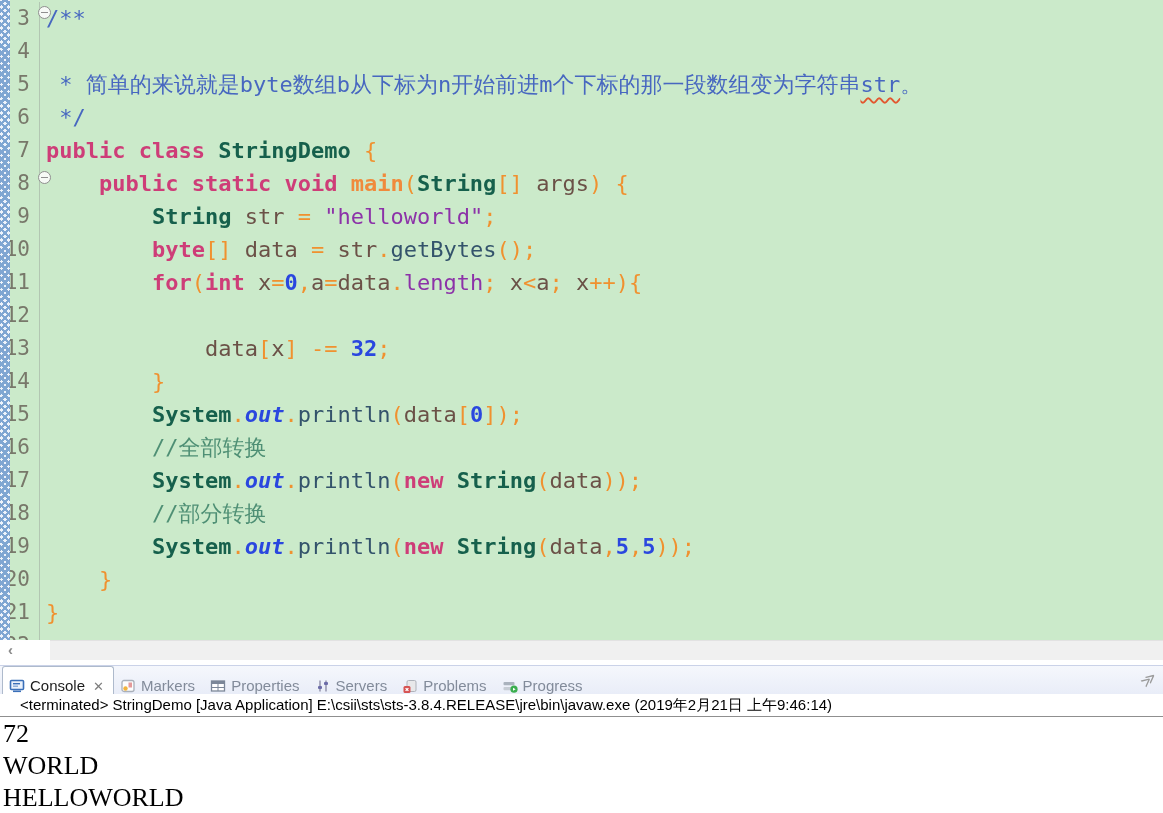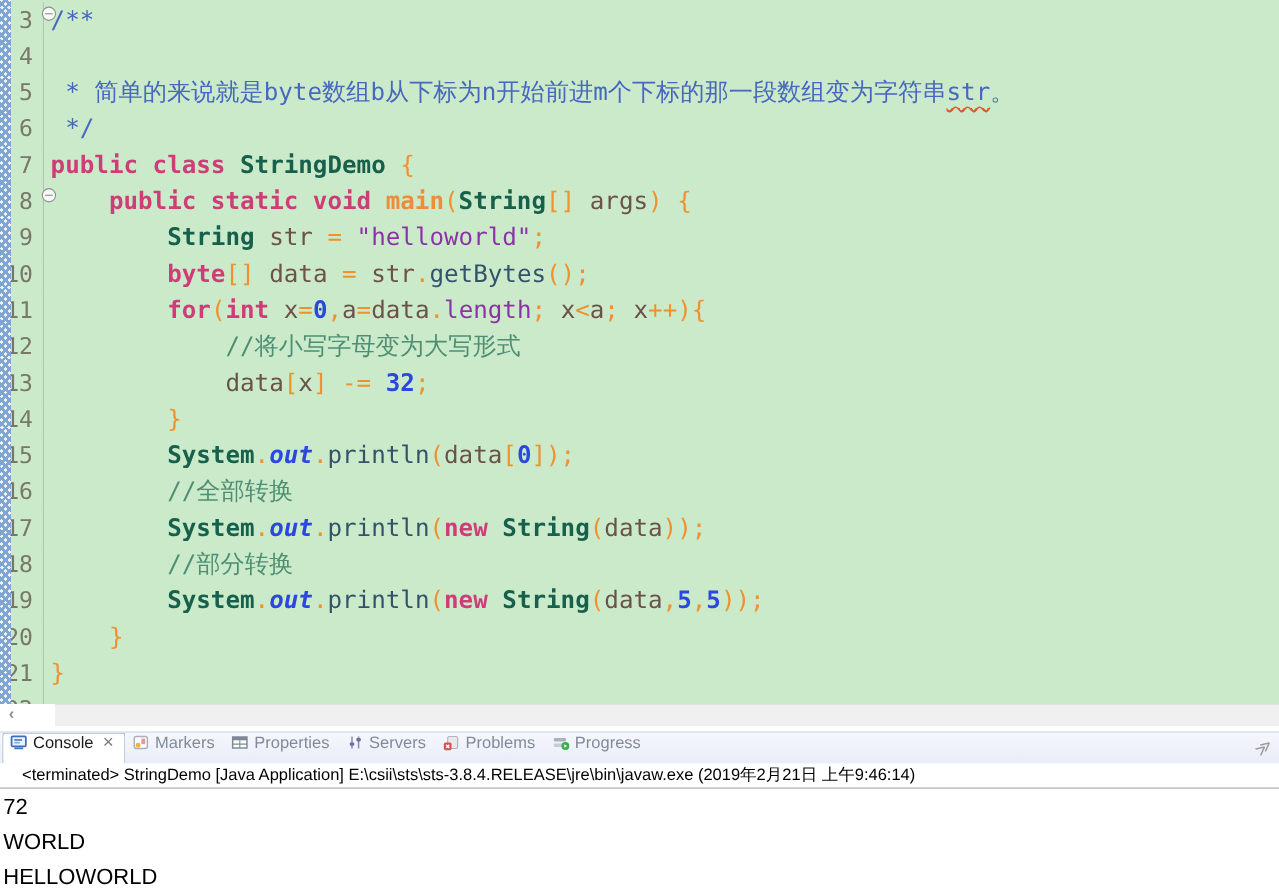--- a/index.html
+++ b/index.html
@@ -45,52 +45,52 @@
   .hscroll-track { position:absolute; left:50px; right:0; top:0; bottom:0;
                    background:#f0f0f0; border-top:1px solid #e2e2e2; }
   .hscroll-left { position:absolute; left:8px; top:0; height:20px; line-height:19px;
                   color:#8a8a8a; font-size:15px; font-weight:bold; }
   .gap { width:1163px; height:5px; background:#ffffff; }
 
   
   .tabbar { position:relative; width:1163px; height:29px;
             background:linear-gradient(#f5f7fc,#e9edf8);
             border-top:1px solid #cad2e8; display:flex; align-items:flex-end; padding-left:2px; }
-  .tab { display:flex; align-items:flex-start; gap:5px; height:27px; padding:0 9px 0 6px;
+  .tab { display:flex; align-items:flex-end; gap:5px; height:27px; padding:0 9px 0 6px;
          font-size:15px; color:#828b9a; }
   .tab.active { background:#fff; border:1px solid #aebacc; border-bottom:none;
                 border-radius:3px 3px 0 0; color:#1c1c1c; height:28px; }
   .tab .close { color:#7d7d7d; font-size:13px; margin-left:3px; }
   .tab svg { display:block; }
   .bar-chevrons { position:absolute; right:8px; top:5px; color:#9a9a9a; font-size:15px;
                   transform:rotate(-40deg); letter-spacing:-2px; }
 
   
   .console-head { width:1163px; height:23px; background:#fff; line-height:22px;
                   font-size:15px; color:#000; padding-left:20px;
                   border-bottom:1px solid #8f8f8f; white-space:pre; }
   .console-out { width:1163px; height:96px; background:#fff; padding:1px 0 0 3px;
-                 font-family:Liberation Sans, sans-serif;
-                 font-size:20px; line-height:32px; color:#000; }
+                 font-family:Liberation Serif, serif;
+                 font-size:26px; line-height:32px; color:#000; }
 </style>
 </head>
 <body>
 
 <div class="editor">
   <div class="lines">
       <div class="line"><span class="lnum">3</span><span class="fold"></span><span class="codetxt"><span class="doc">/**</span></span></div>
       <div class="line"><span class="lnum">4</span></div>
       <div class="line"><span class="lnum">5</span><span class="codetxt"><span class="doc"> * 简单的来说就是byte数组b从下标为n开始前进m个下标的那一段数组变为字符串</span><span class="doc sq">str</span><span class="doc">。</span></span></div>
       <div class="line"><span class="lnum">6</span><span class="codetxt"><span class="doc"> */</span></span></div>
       <div class="line"><span class="lnum">7</span><span class="codetxt"><span class="kw">public class </span><span class="type">StringDemo</span><span class="plain"> </span><span class="punc">{</span></span></div>
       <div class="line"><span class="lnum">8</span><span class="fold"></span><span class="codetxt"><span class="plain">    </span><span class="kw">public static void </span><span class="mdecl">main</span><span class="punc">(</span><span class="type">String</span><span class="punc">[] </span><span class="var">args</span><span class="punc">) {</span></span></div>
       <div class="line"><span class="lnum">9</span><span class="codetxt"><span class="plain">        </span><span class="type">String</span><span class="var"> str </span><span class="op">= </span><span class="str">"helloworld"</span><span class="punc">;</span></span></div>
       <div class="line"><span class="lnum">10</span><span class="codetxt"><span class="plain">        </span><span class="kw">byte</span><span class="punc">[] </span><span class="var">data </span><span class="op">= </span><span class="var">str</span><span class="punc">.</span><span class="meth">getBytes</span><span class="punc">();</span></span></div>
       <div class="line"><span class="lnum">11</span><span class="codetxt"><span class="plain">        </span><span class="kw">for</span><span class="punc">(</span><span class="kw">int </span><span class="var">x</span><span class="op">=</span><span class="num">0</span><span class="punc">,</span><span class="var">a</span><span class="op">=</span><span class="var">data</span><span class="punc">.</span><span class="field">length</span><span class="punc">; </span><span class="var">x</span><span class="op">&lt;</span><span class="var">a</span><span class="punc">; </span><span class="var">x</span><span class="op">++</span><span class="punc">){</span></span></div>
-      <div class="line"><span class="lnum">12</span><span class="codetxt"><span class="plain">            </span><span class="cmt">//将小写字母变为大写形式</span></span></div>
+      <div class="line"><span class="lnum">12</span><span class="codetxt"><span class="plain">            </span></span></div>
       <div class="line"><span class="lnum">13</span><span class="codetxt"><span class="plain">            </span><span class="var">data</span><span class="punc">[</span><span class="var">x</span><span class="punc">] </span><span class="op">-= </span><span class="num">32</span><span class="punc">;</span></span></div>
       <div class="line"><span class="lnum">14</span><span class="codetxt"><span class="plain">        </span><span class="punc">}</span></span></div>
       <div class="line"><span class="lnum">15</span><span class="codetxt"><span class="plain">        </span><span class="type">System</span><span class="punc">.</span><span class="out">out</span><span class="punc">.</span><span class="meth">println</span><span class="punc">(</span><span class="var">data</span><span class="punc">[</span><span class="num">0</span><span class="punc">]);</span></span></div>
       <div class="line"><span class="lnum">16</span><span class="codetxt"><span class="plain">        </span><span class="cmt">//全部转换</span></span></div>
       <div class="line"><span class="lnum">17</span><span class="codetxt"><span class="plain">        </span><span class="type">System</span><span class="punc">.</span><span class="out">out</span><span class="punc">.</span><span class="meth">println</span><span class="punc">(</span><span class="kw">new </span><span class="type">String</span><span class="punc">(</span><span class="var">data</span><span class="punc">));</span></span></div>
       <div class="line"><span class="lnum">18</span><span class="codetxt"><span class="plain">        </span><span class="cmt">//部分转换</span></span></div>
       <div class="line"><span class="lnum">19</span><span class="codetxt"><span class="plain">        </span><span class="type">System</span><span class="punc">.</span><span class="out">out</span><span class="punc">.</span><span class="meth">println</span><span class="punc">(</span><span class="kw">new </span><span class="type">String</span><span class="punc">(</span><span class="var">data</span><span class="punc">,</span><span class="num">5</span><span class="punc">,</span><span class="num">5</span><span class="punc">));</span></span></div>
       <div class="line"><span class="lnum">20</span><span class="codetxt"><span class="plain">    </span><span class="punc">}</span></span></div>
       <div class="line"><span class="lnum">21</span><span class="codetxt"><span class="punc">}</span></span></div>
       <div class="line"><span class="lnum">22</span><span class="codetxt"></span></div>

